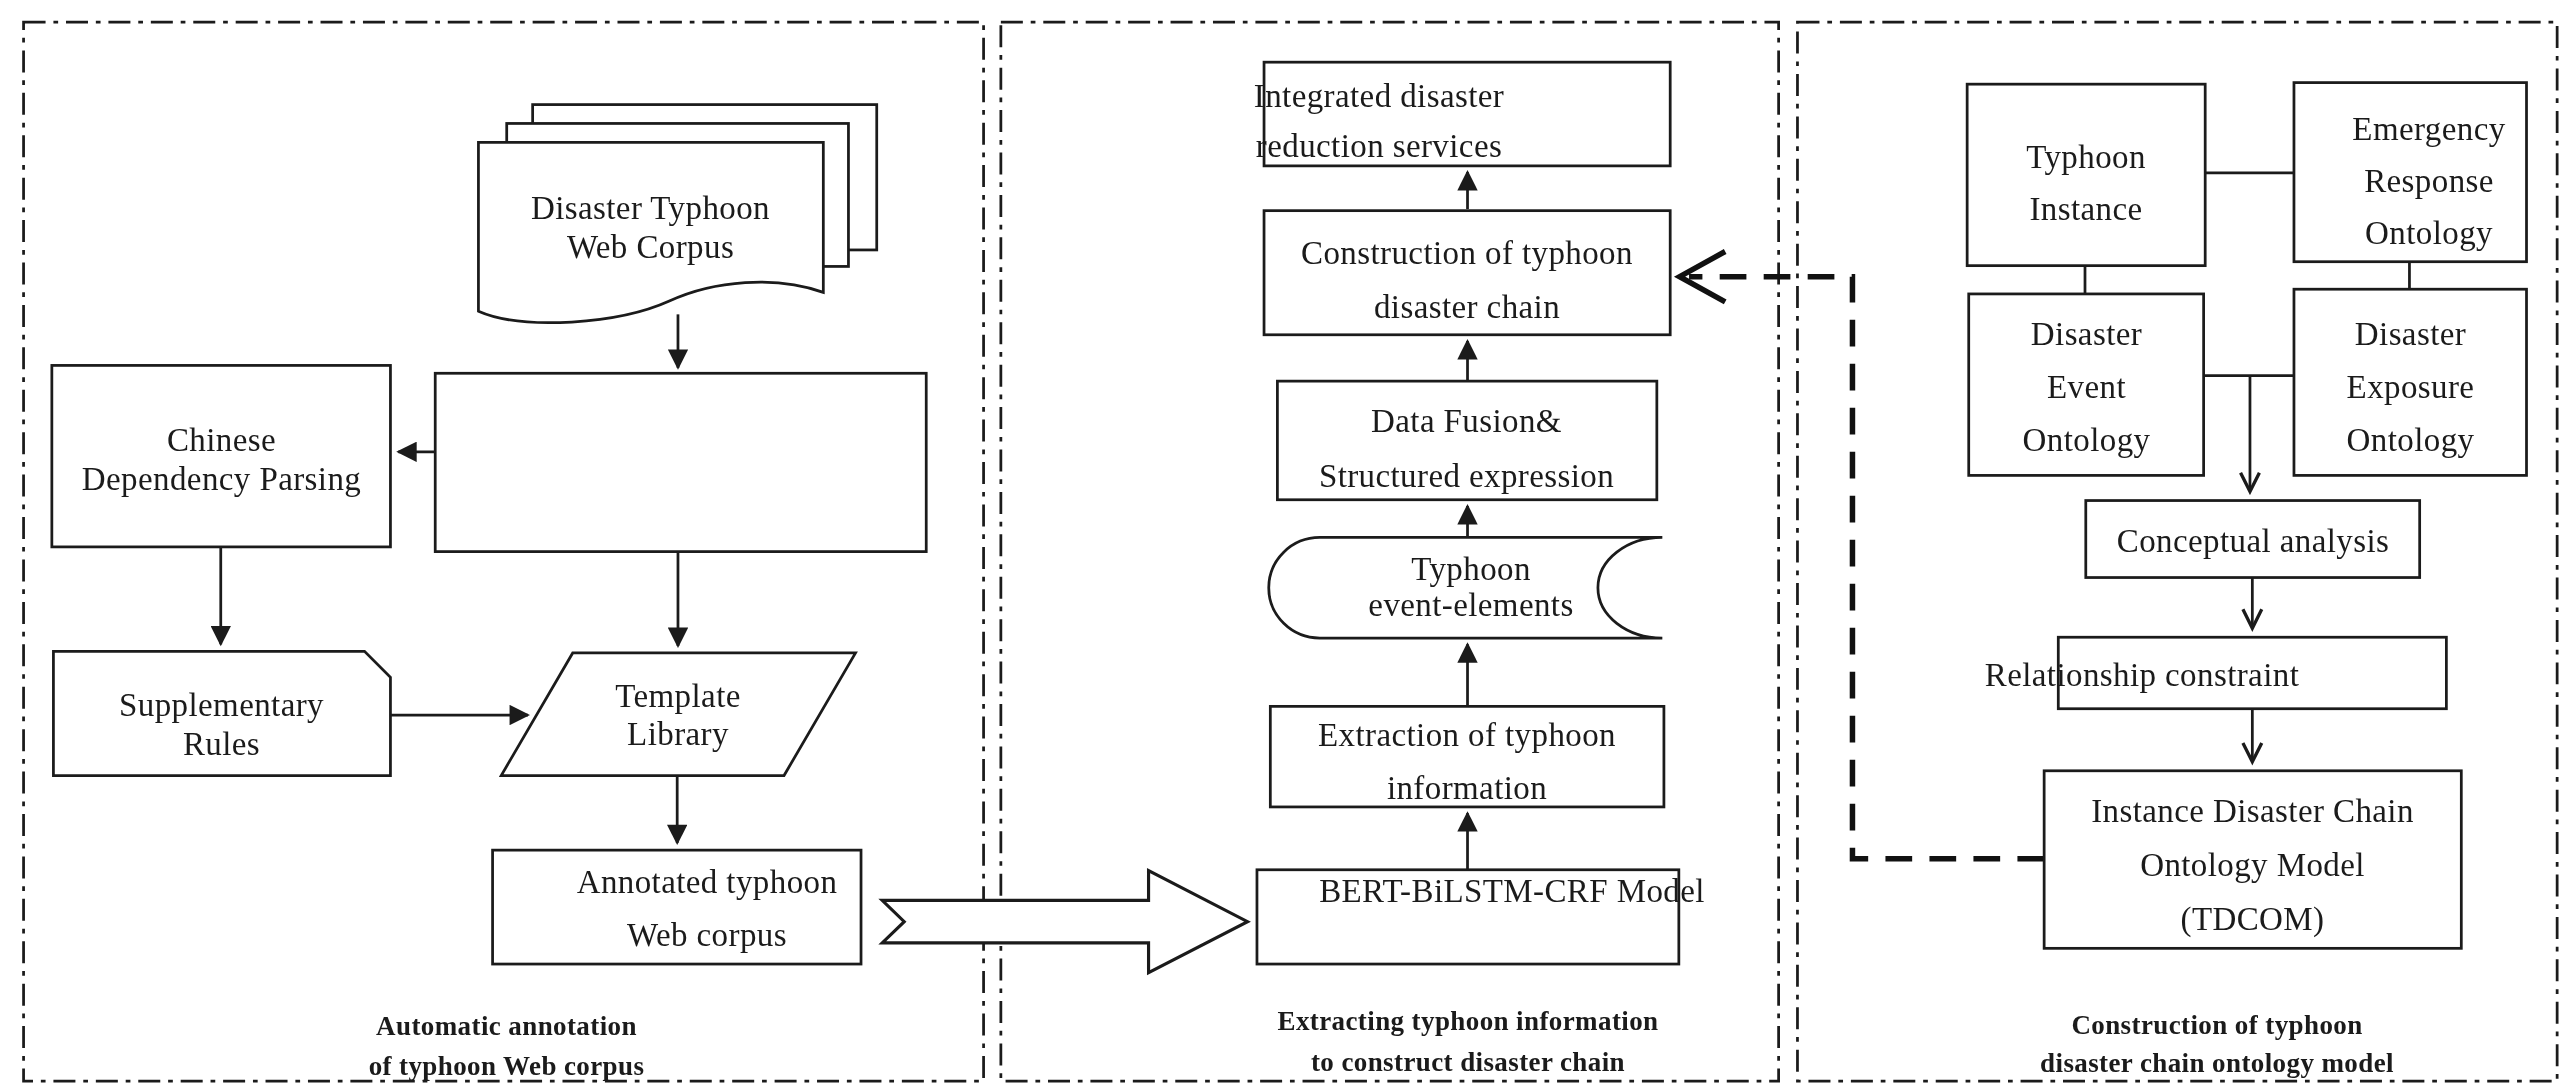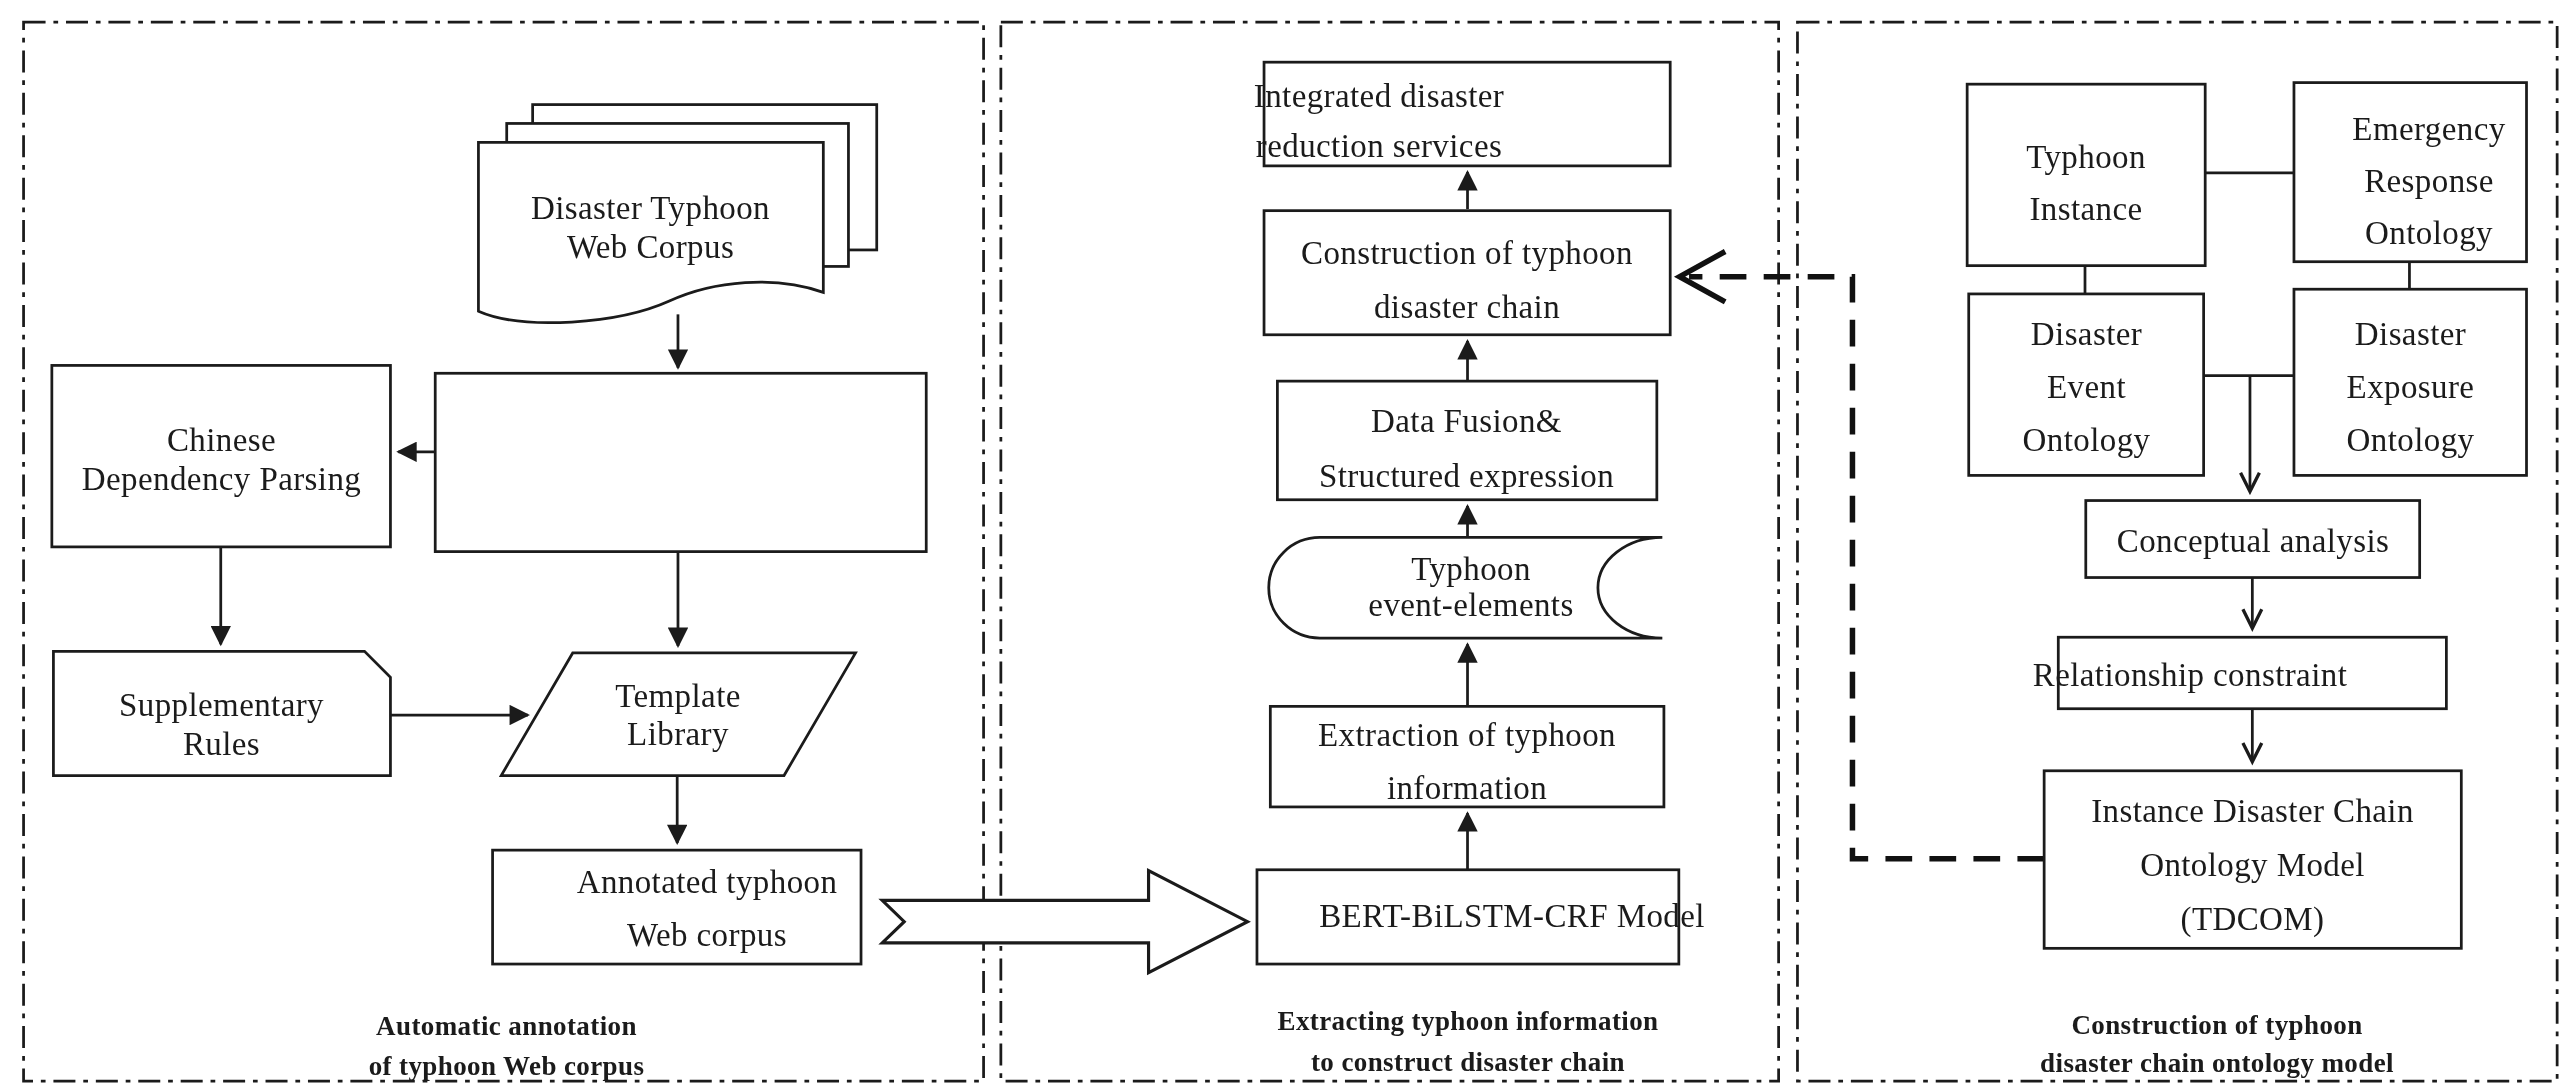--- a/index.html
+++ b/index.html
@@ -138,21 +138,21 @@
   <div class="lbl" style="left:1314px;top:551px;width:314px;--lh:36px">
     <div class="ln">Typhoon</div>
     <div class="ln">event-elements</div>
   </div>
 
   <div class="lbl" style="left:1270px;top:709px;width:394px;--lh:53px">
     <div class="ln">Extraction of typhoon</div>
     <div class="ln">information</div>
   </div>
 
-  <div class="lbl" style="left:1257px;top:893px;width:510px;--lh:47px">
+  <div class="lbl" style="left:1257px;top:868px;width:510px;--lh:47px">
     <div class="ln">BERT-BiLSTM-CRF Model</div>
   </div>
 
   <div class="lbl cap" style="left:1193px;top:1001px;width:550px;--lh:41px">
     <div class="ln">Extracting typhoon information</div>
     <div class="ln">to construct disaster chain</div>
   </div>
 
   <div class="lbl" style="left:1967px;top:131px;width:238px;--lh:52px">
     <div class="ln">Typhoon</div>
@@ -174,21 +174,21 @@
   <div class="lbl" style="left:2294px;top:308px;width:233px;--lh:53px">
     <div class="ln">Disaster</div>
     <div class="ln">Exposure</div>
     <div class="ln">Ontology</div>
   </div>
 
   <div class="lbl" style="left:2086px;top:518px;width:334px;--lh:47px">
     <div class="ln">Conceptual analysis</div>
   </div>
 
-  <div class="lbl" style="left:1996px;top:652px;width:388px;--lh:47px">
+  <div class="lbl" style="left:1948px;top:652px;width:388px;--lh:47px">
     <div class="ln">Relationship constraint</div>
   </div>
 
   <div class="lbl" style="left:2044px;top:784px;width:417px;--lh:54px">
     <div class="ln">Instance Disaster Chain</div>
     <div class="ln">Ontology Model</div>
     <div class="ln">(TDCOM)</div>
   </div>
 
   <div class="lbl cap" style="left:1942px;top:1006px;width:550px;--lh:38px">

